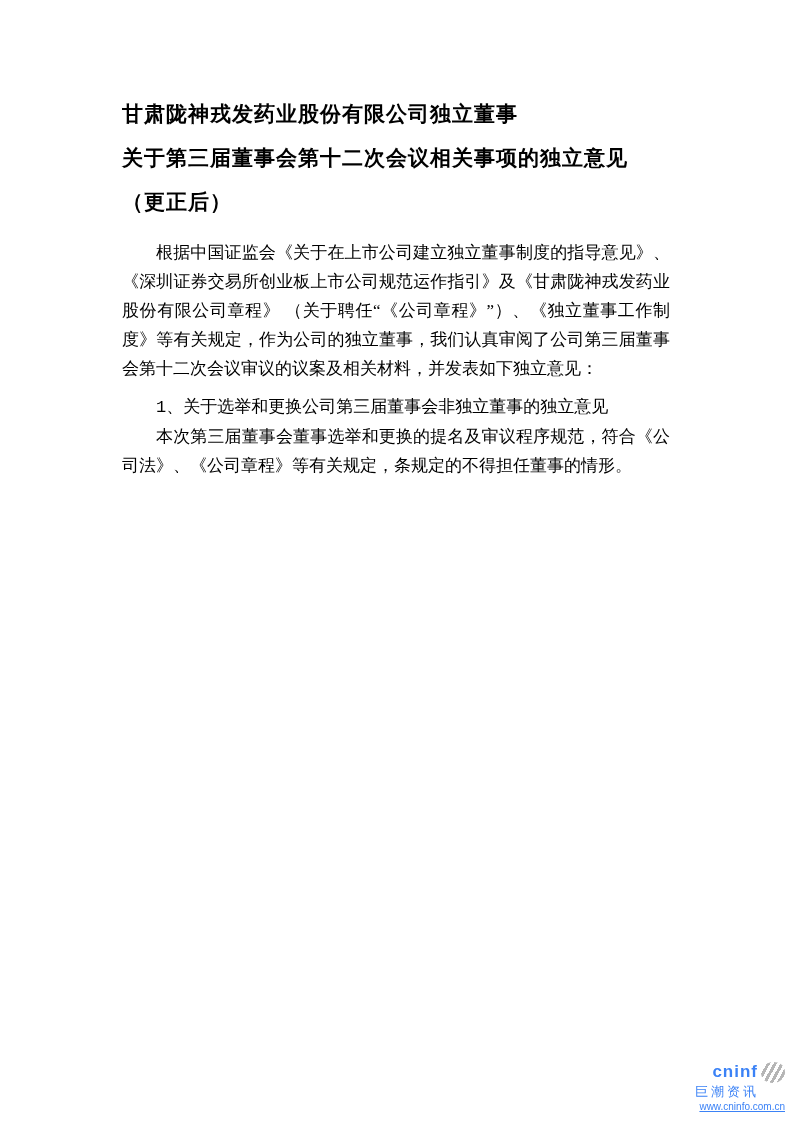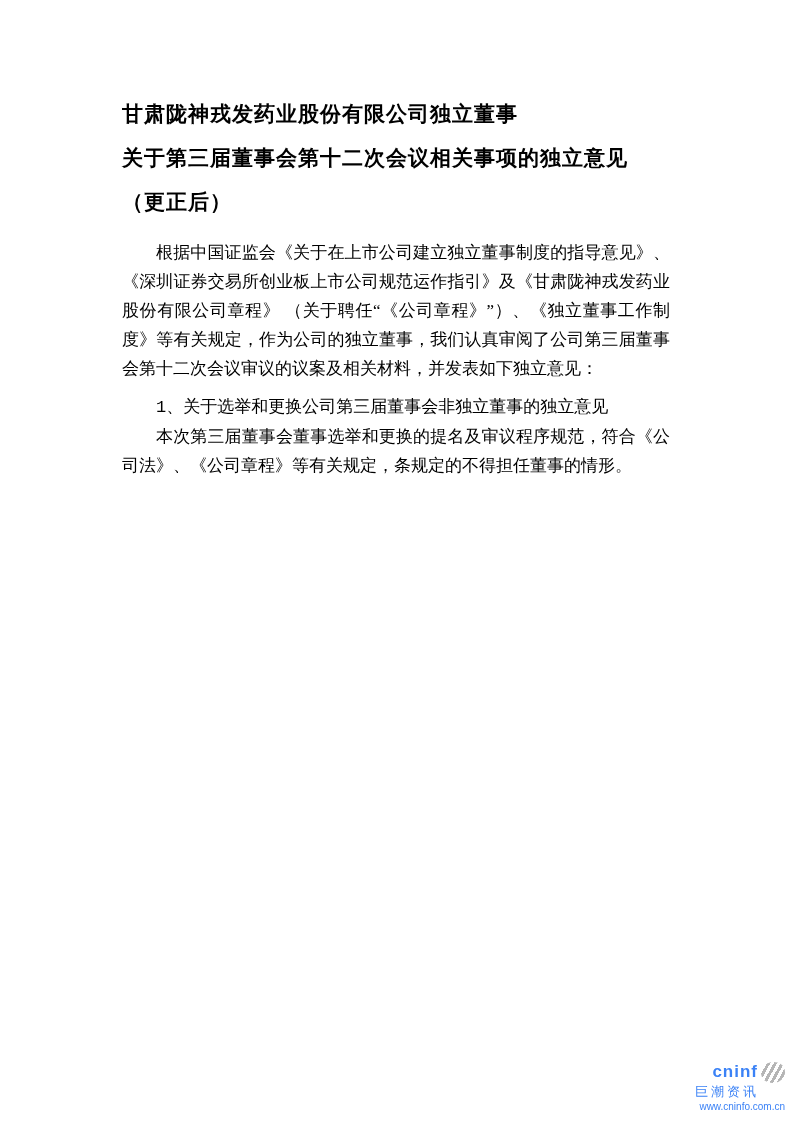--- a/index.html
+++ b/index.html
@@ -70,20 +70,21 @@
   }
   .wm-caption {
     font-size: 13px;
     letter-spacing: 3px;
     margin-top: 2px;
     margin-right: 26px;
   }
   .wm-url {
     font-size: 10px;
     margin-top: 2px;
+    text-decoration: underline;
   }
 </style>
 </head>
 <body>
 
 <div class="page">
 
   <div class="content">
 
     <div class="title-block">

